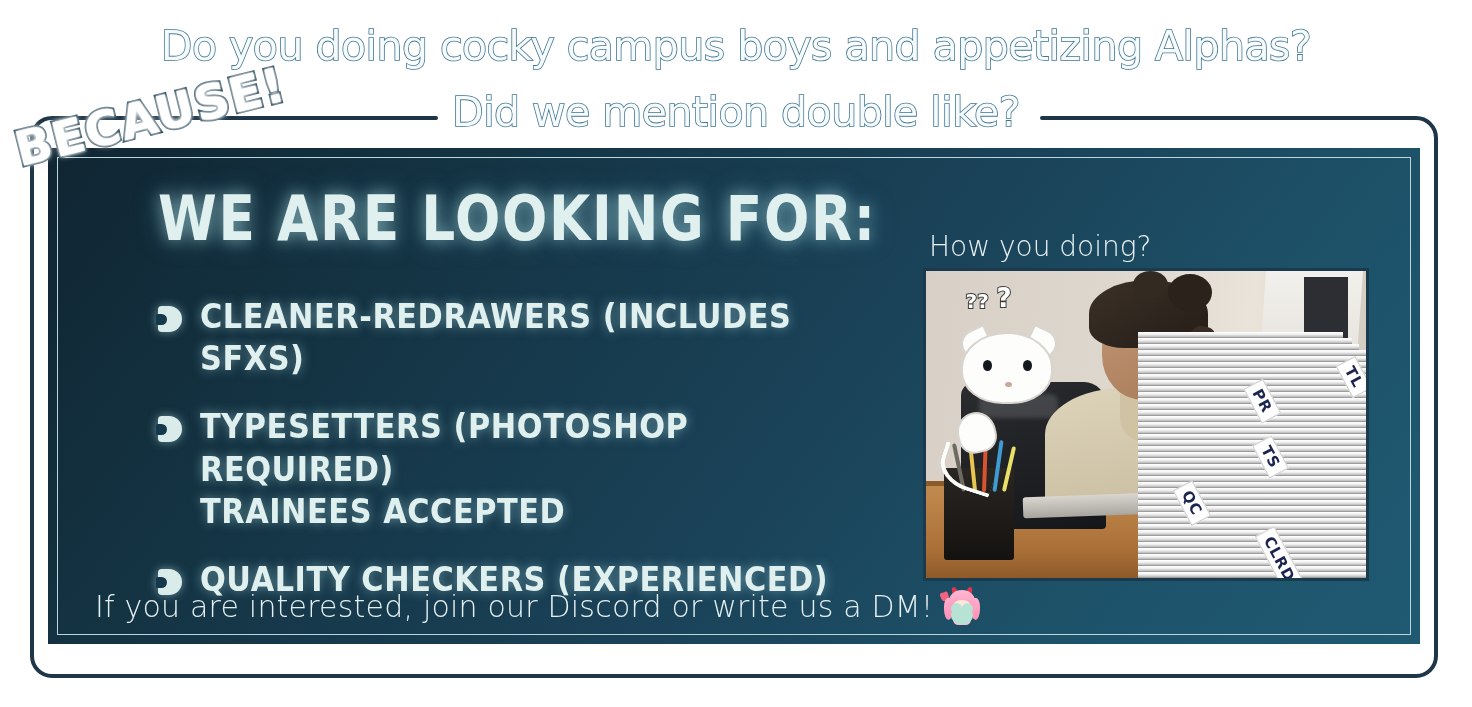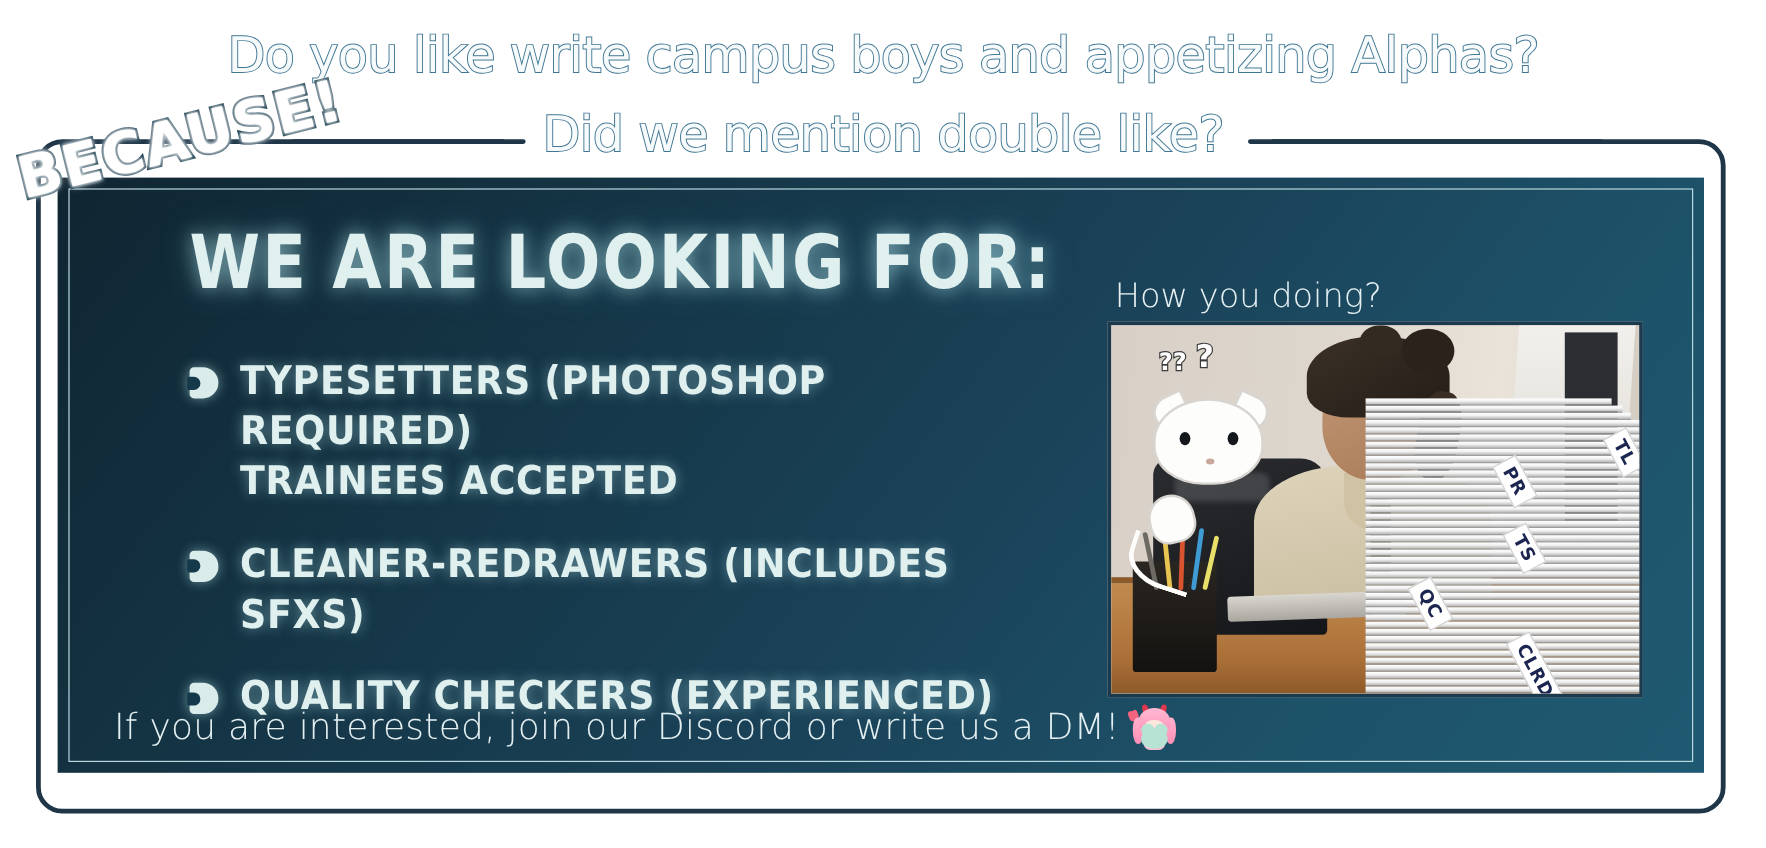--- a/index.html
+++ b/index.html
@@ -279,41 +279,41 @@
   .c-mini-heart::before,.c-mini-heart::after{content:"";position:absolute;top:-2.5px;width:4.5px;height:4.5px;
     background:#f2637f;border-radius:50%;}
   .c-mini-heart::before{left:0;}
   .c-mini-heart::after{left:3.5px;}
   .c-eye{position:absolute;width:3px;height:4px;background:#7a3a4e;border-radius:50%;}
 </style>
 </head>
 <body>
 
 <div class="headline-wrap">
-  <div class="headline-line headline-1">Do you like write campus boys and appetizing Alphas?</div>
+  <div class="headline-line headline-1">Do you doing cocky campus boys and appetizing Alphas?</div>
   <div class="headline-line headline-2">Did we mention double like?</div>
 </div>
 
 <div class="outer-card">
 
   <div class="panel" style="left:14px;top:28px;width:1372px;height:496px;">
     <div class="panel-inner-border"></div>
 
     <div class="left-col">
       <div class="big-heading">WE ARE LOOKING FOR:</div>
 
       <ul class="bullets">
+        <li class="bullet-row">
+          <span class="bullet-marker"></span>
+          <span class="bullet-text">CLEANER-REDRAWERS (INCLUDES SFXS)</span>
+        </li>
         <li class="bullet-row">
           <span class="bullet-marker"></span>
           <span class="bullet-text">TYPESETTERS (PHOTOSHOP REQUIRED)
 TRAINEES ACCEPTED</span>
-        </li>
-        <li class="bullet-row">
-          <span class="bullet-marker"></span>
-          <span class="bullet-text">CLEANER-REDRAWERS (INCLUDES SFXS)</span>
         </li>
         <li class="bullet-row">
           <span class="bullet-marker"></span>
           <span class="bullet-text">QUALITY CHECKERS (EXPERIENCED)</span>
         </li>
       </ul>
     </div>
 
     <div class="right-col" style="left:881px;top:38px;">
       <div class="ask-line">How you doing?</div>

